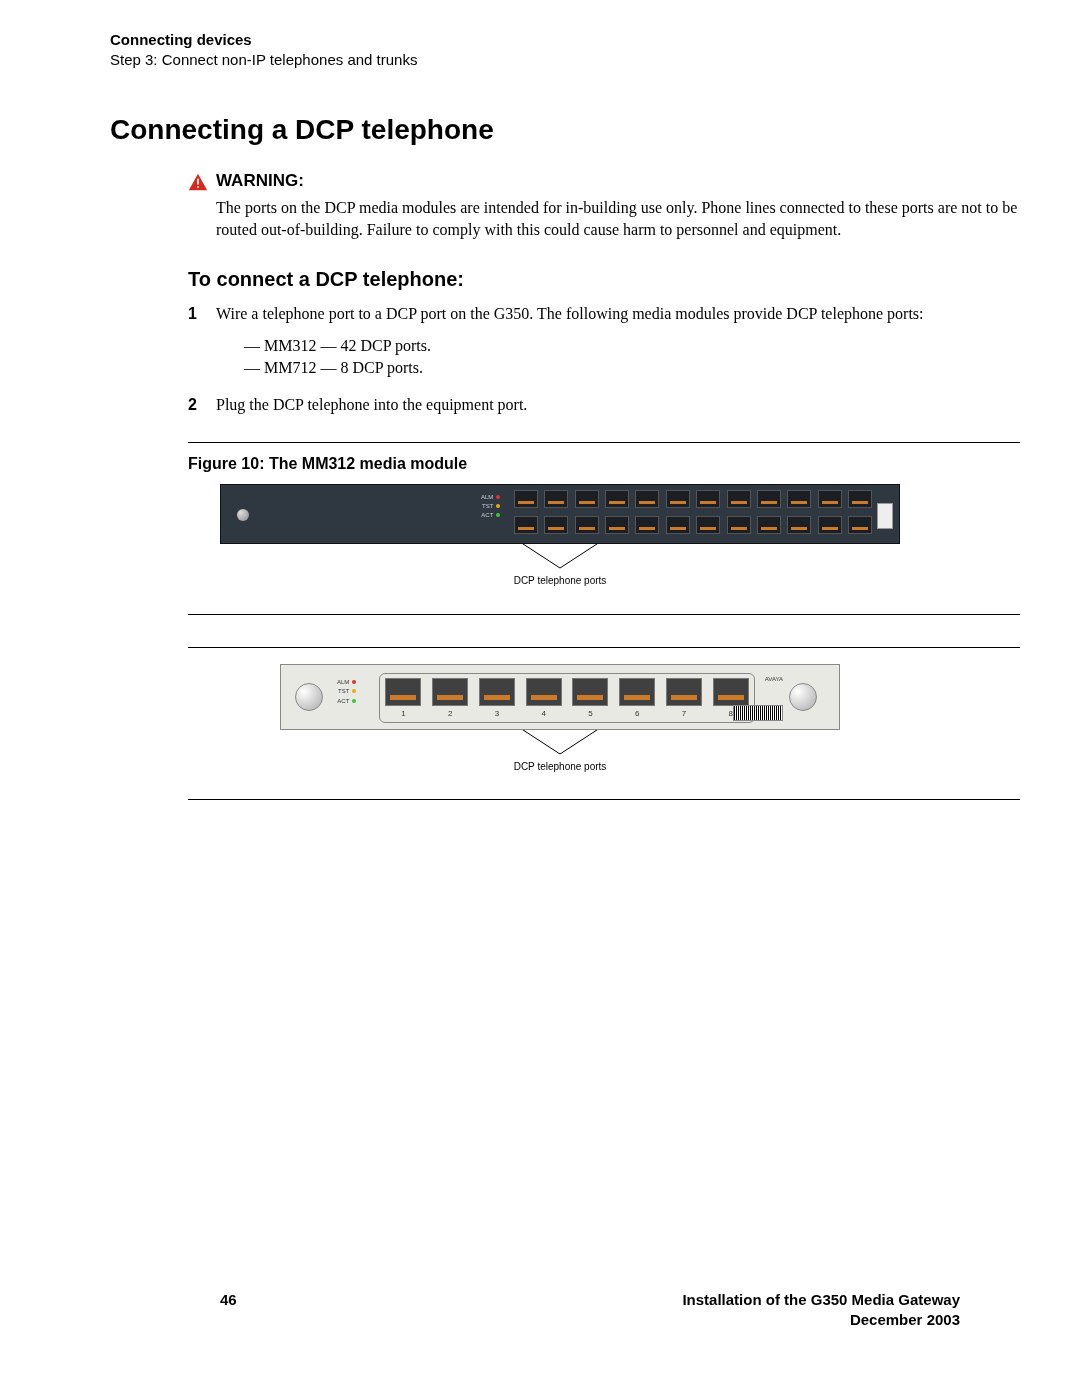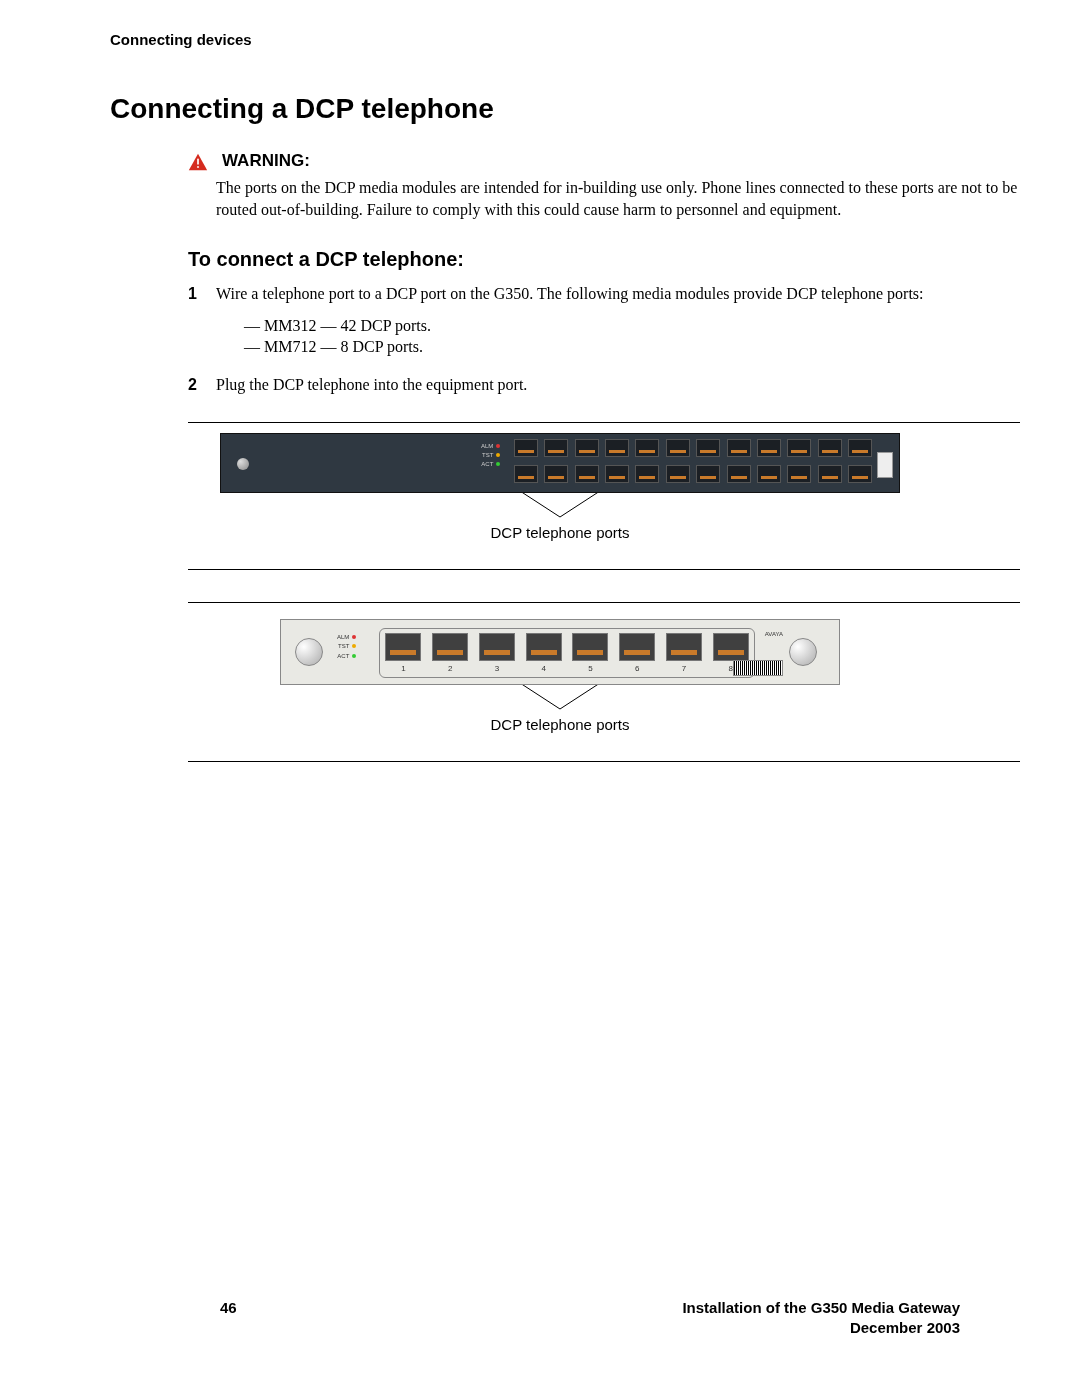--- a/index.html
+++ b/index.html
@@ -22,21 +22,21 @@
     margin: 0 0 22px 0;
   }
   .intro { margin-left: 78px; margin-bottom: 22px; }
   .warning-block { margin-left: 78px; margin-bottom: 20px; }
   .warning-head {
     font-family: Arial, Helvetica, sans-serif;
     font-weight: bold;
     font-size: 17px;
     display: flex;
     align-items: center;
-    gap: 14px;
+    gap: 8px;
     margin-bottom: 4px;
   }
   .warning-icon {
     width: 20px; height: 20px;
     display: inline-block;
   }
   .warning-body { margin-left: 28px; }
   .sub-h {
     font-family: Arial, Helvetica, sans-serif;
     font-weight: bold;
@@ -113,21 +113,21 @@
     content:""; position:absolute; left:3px; top:10px; width:16px; height:3px; background:#c97a2a;
   }
   .mm312 .lbl { position: absolute; right: 6px; top: 18px; width: 14px; height: 24px; background:#eee; border:1px solid #999; }
   .callout-wrap {
     display:flex; flex-direction:column; align-items:center;
     margin-top: -2px;
   }
   .callout-wrap svg { display:block; }
   .callout-text {
     font-family: Arial, Helvetica, sans-serif;
-    font-size: 15px;
+    font-size: 10px;
     margin-top: 2px;
   }
   
   .mm712 {
     width: 560px; height: 66px;
     background: #e9e9e4;
     border: 1px solid #888;
     position: relative;
     box-sizing: border-box;
     margin-top: 6px;
@@ -173,38 +173,39 @@
     position:absolute; right:56px; top:10px;
     font-family: Arial, sans-serif; font-size:6px; text-align:left; color:#333;
   }
   .mm712 .barcode {
     position:absolute; right:56px; bottom:8px;
     width:48px; height:14px; border:1px solid #888;
     background: repeating-linear-gradient(90deg,#000 0,#000 1px,#fff 1px,#fff 2px);
   }
   .footer {
     position: absolute;
-    bottom: 32px;
+    bottom: 40px;
     left: 110px;
     right: 60px;
     display:flex;
     justify-content: space-between;
     font-family: Arial, Helvetica, sans-serif;
     font-weight: bold;
     font-size: 15px;
   }
   .footer .ft-right { text-align: right; }
   .page { position: relative; min-height: 1340px; }
 </style>
 </head>
 <body>
 <div class="page">
 
 <div class="header-section">
   <div class="hs-title">Connecting devices</div>
+  <div class="hs-sub">Step 3: Connect non-IP telephones and trunks</div>
 </div>
 
 <h1>Connecting a DCP telephone</h1>
 
 
 <div class="warning-block">
   <div class="warning-head">
     <span class="warning-icon">
       <svg viewBox="0 0 24 24" width="20" height="20">
         <polygon points="12,2 23,22 1,22" fill="#d52b1e"></polygon>
@@ -229,20 +230,21 @@
     </div>
   </div>
 </div>
 
 <div class="step-row">
   <div class="step-no">2</div>
   <div class="step-body">Plug the DCP telephone into the equipment port.</div>
 </div>
 
 <hr class="rule">
+<div class="fig-title">Figure 10: The MM312 media module</div>
 
 <div class="module-wrap">
   <div class="mm312">
     <div class="screw"></div>
     <div class="leds">
       <div><span>ALM</span><span class="dot red"></span></div>
       <div><span>TST</span><span class="dot yel"></span></div>
       <div><span>ACT</span><span class="dot grn"></span></div>
     </div>
     <div class="port-block">

